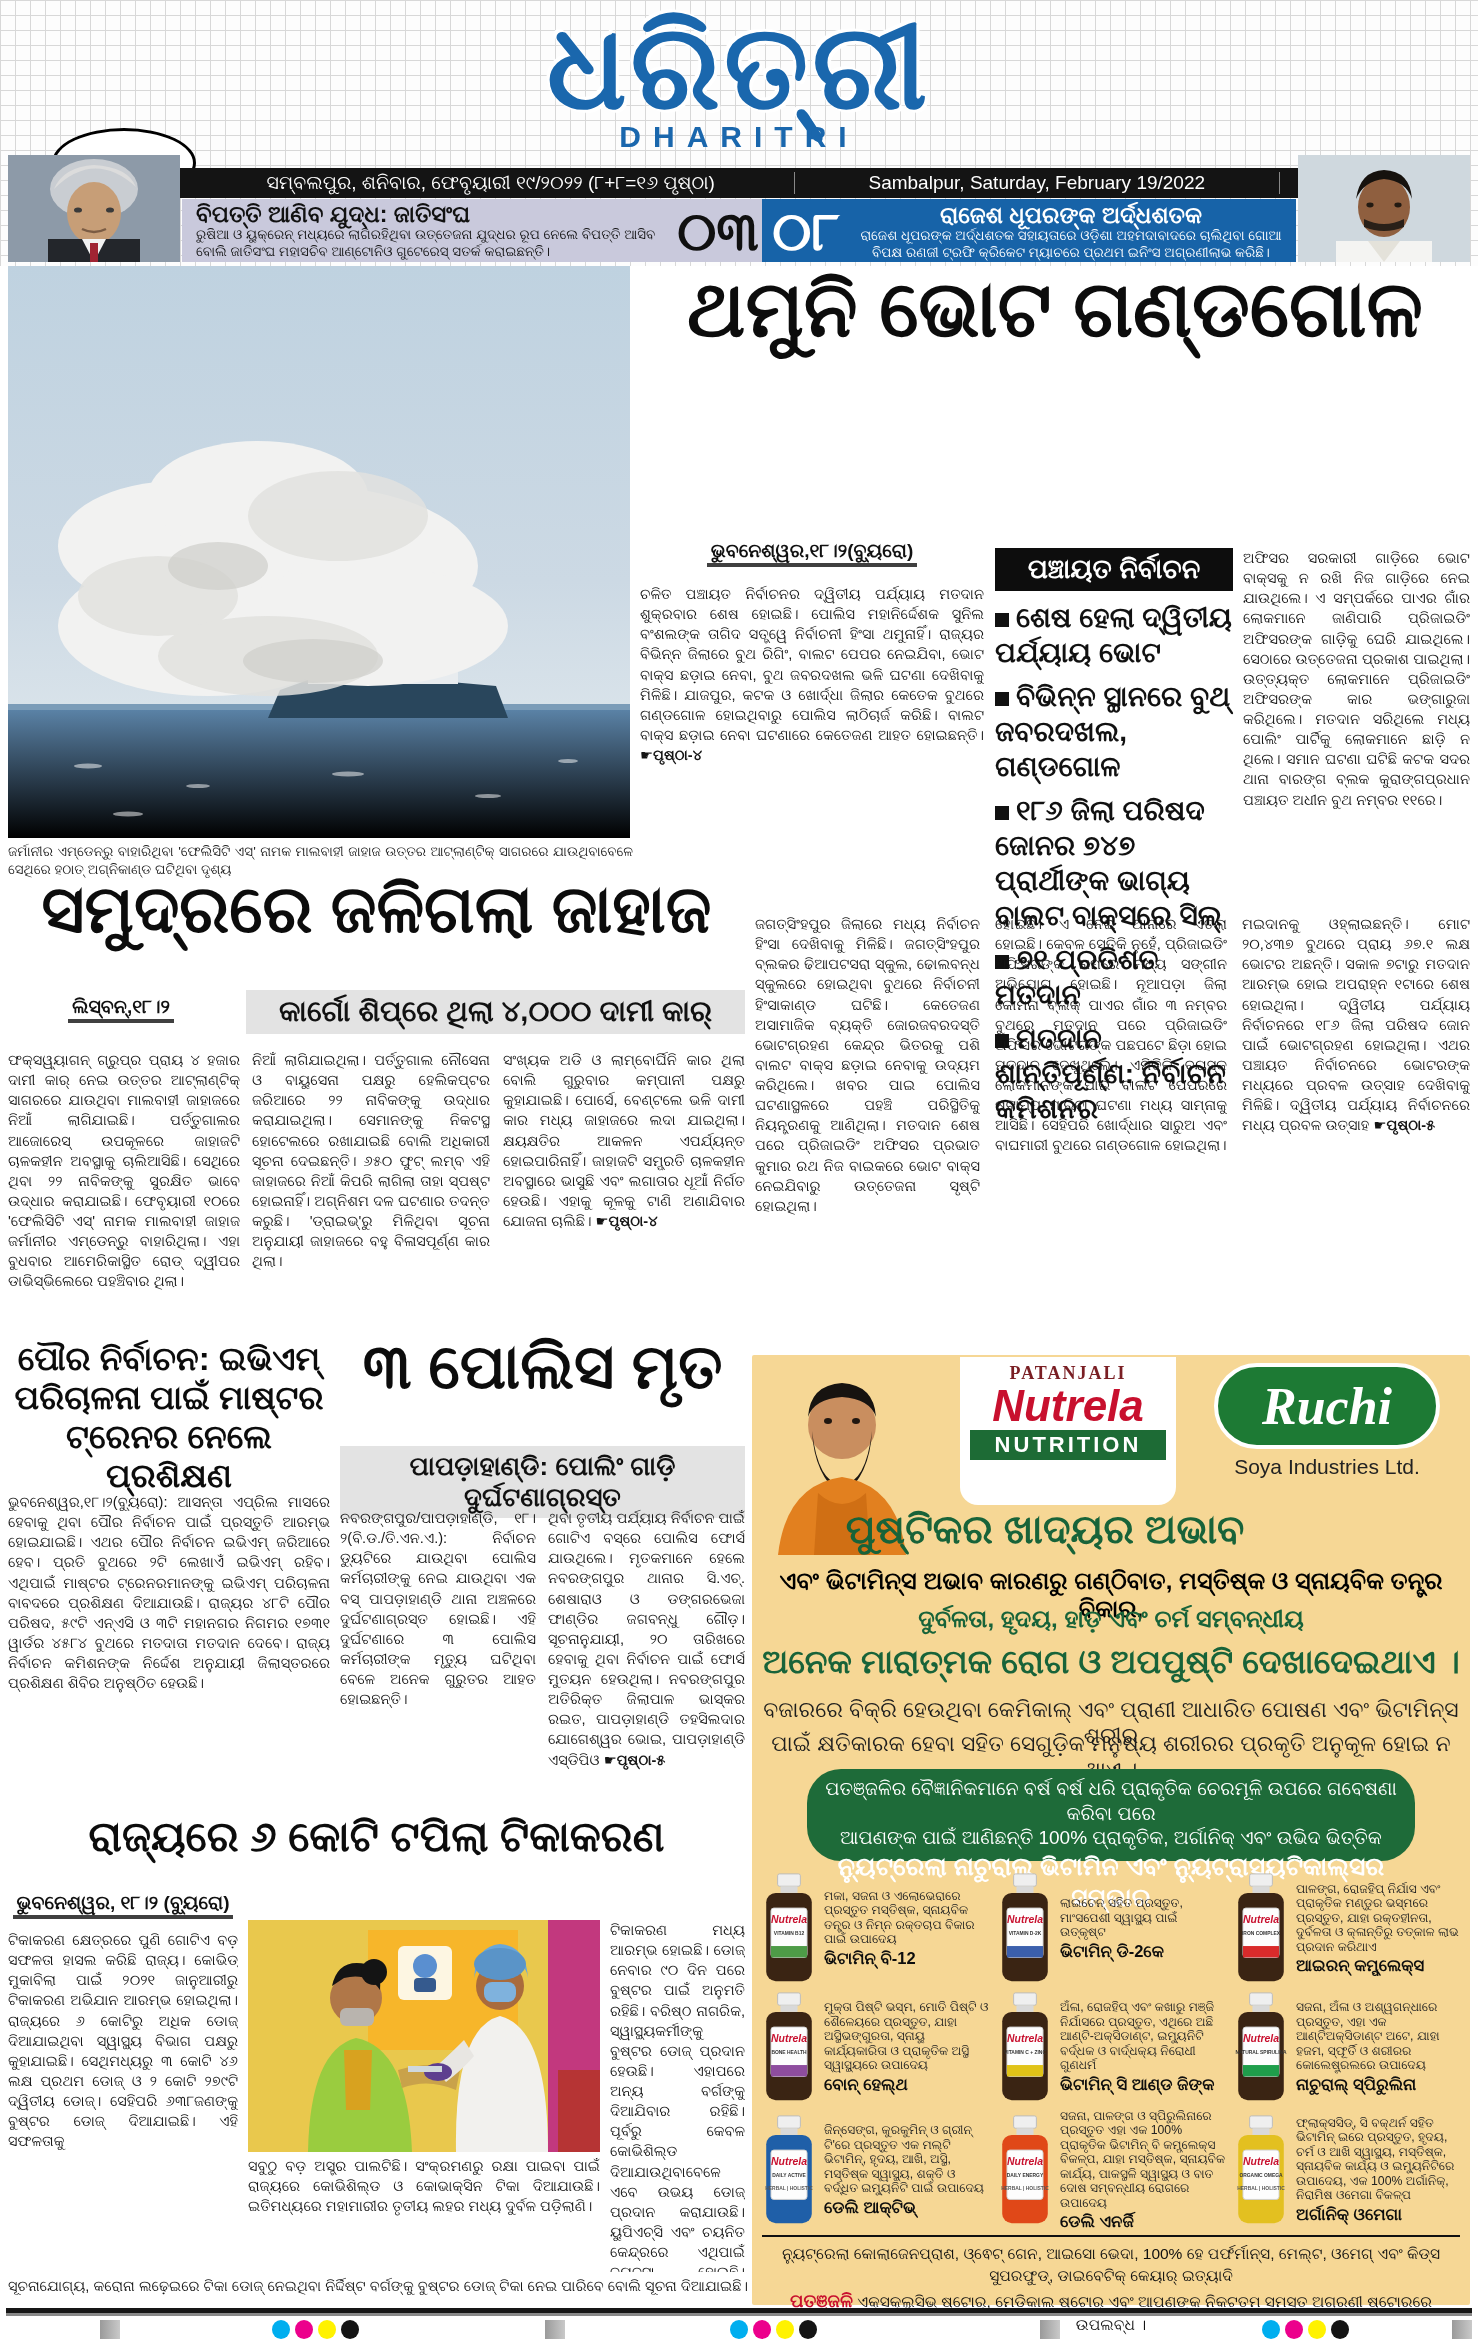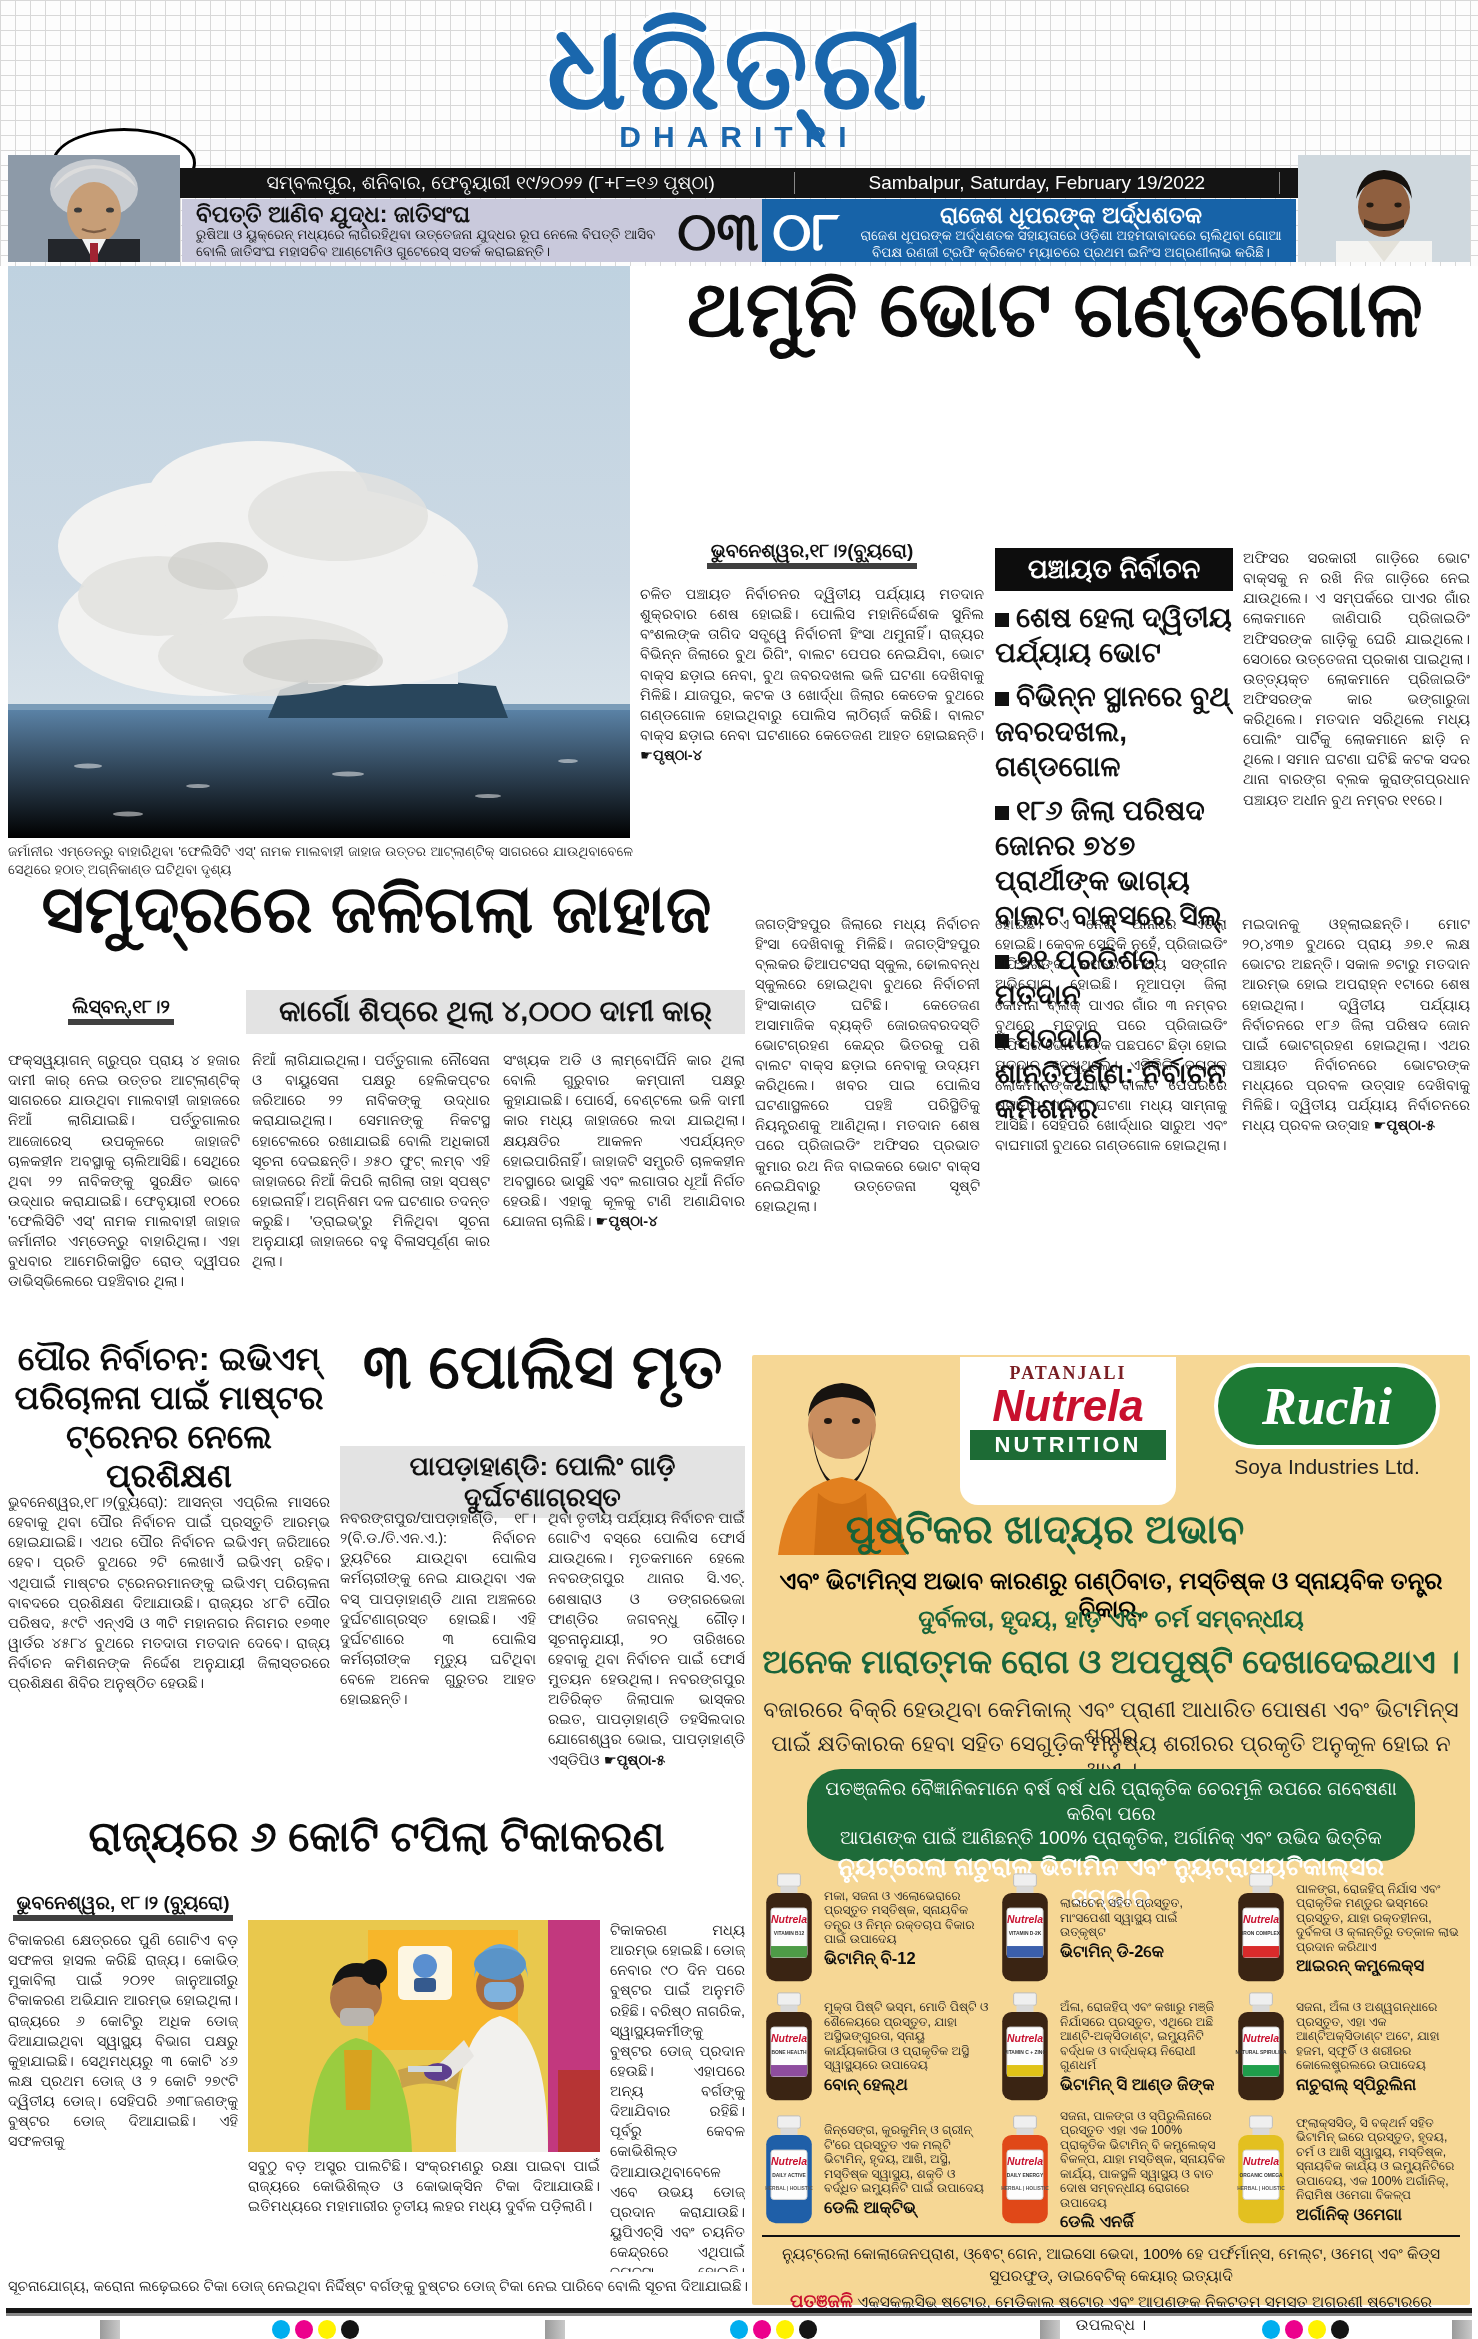--- a/index.html
+++ b/index.html
@@ -34,21 +34,21 @@
   .num03{background:#c9c9dc;color:#101010;}
   .num08{background:#1763a8;color:#fff;}
   .brief-right{background:#1763a8;color:#fff;flex:1;padding:3px 10px 2px 6px;text-align:center;}
   .brief-right .t{font-size:23px;font-weight:bold;line-height:1.15;}
   .brief-right .b{font-size:13.5px;line-height:1.25;}
   .portrait{top:155px;width:172px;height:107px;}
   .portrait svg{width:100%;height:100%;display:block;}
   
   .headline{font-weight:bold;color:#0c0c0c;}
   .dateline{font-weight:bold;font-size:19px;text-align:center;}
-  .dateline span{border-bottom:6px solid #404040;padding:0 4px 2px;}
+  .dateline span{border-bottom:4px solid #404040;padding:0 4px 2px;}
   .bodytxt{font-size:14.6px;line-height:1.38;text-align:justify;color:#151515;}
   .jump{font-weight:bold;white-space:nowrap;}
   .subhead-gray{background:#e3e3e3;font-weight:bold;text-align:center;}
   
   .lead-headline{left:638px;top:270px;width:834px;font-size:78px;line-height:1.0;text-align:center;}
   .lead-dateline{left:640px;top:540px;width:344px;}
   .lead-col1{left:640px;top:584px;width:344px;height:322px;overflow:hidden;}
   .lead-col3{left:1243px;top:548px;width:227px;height:360px;overflow:hidden;}
   .lead-box{left:995px;top:548px;width:238px;}
   .lead-box .bx-title{background:#0d0d0d;color:#fff;font-size:27px;font-weight:bold;

